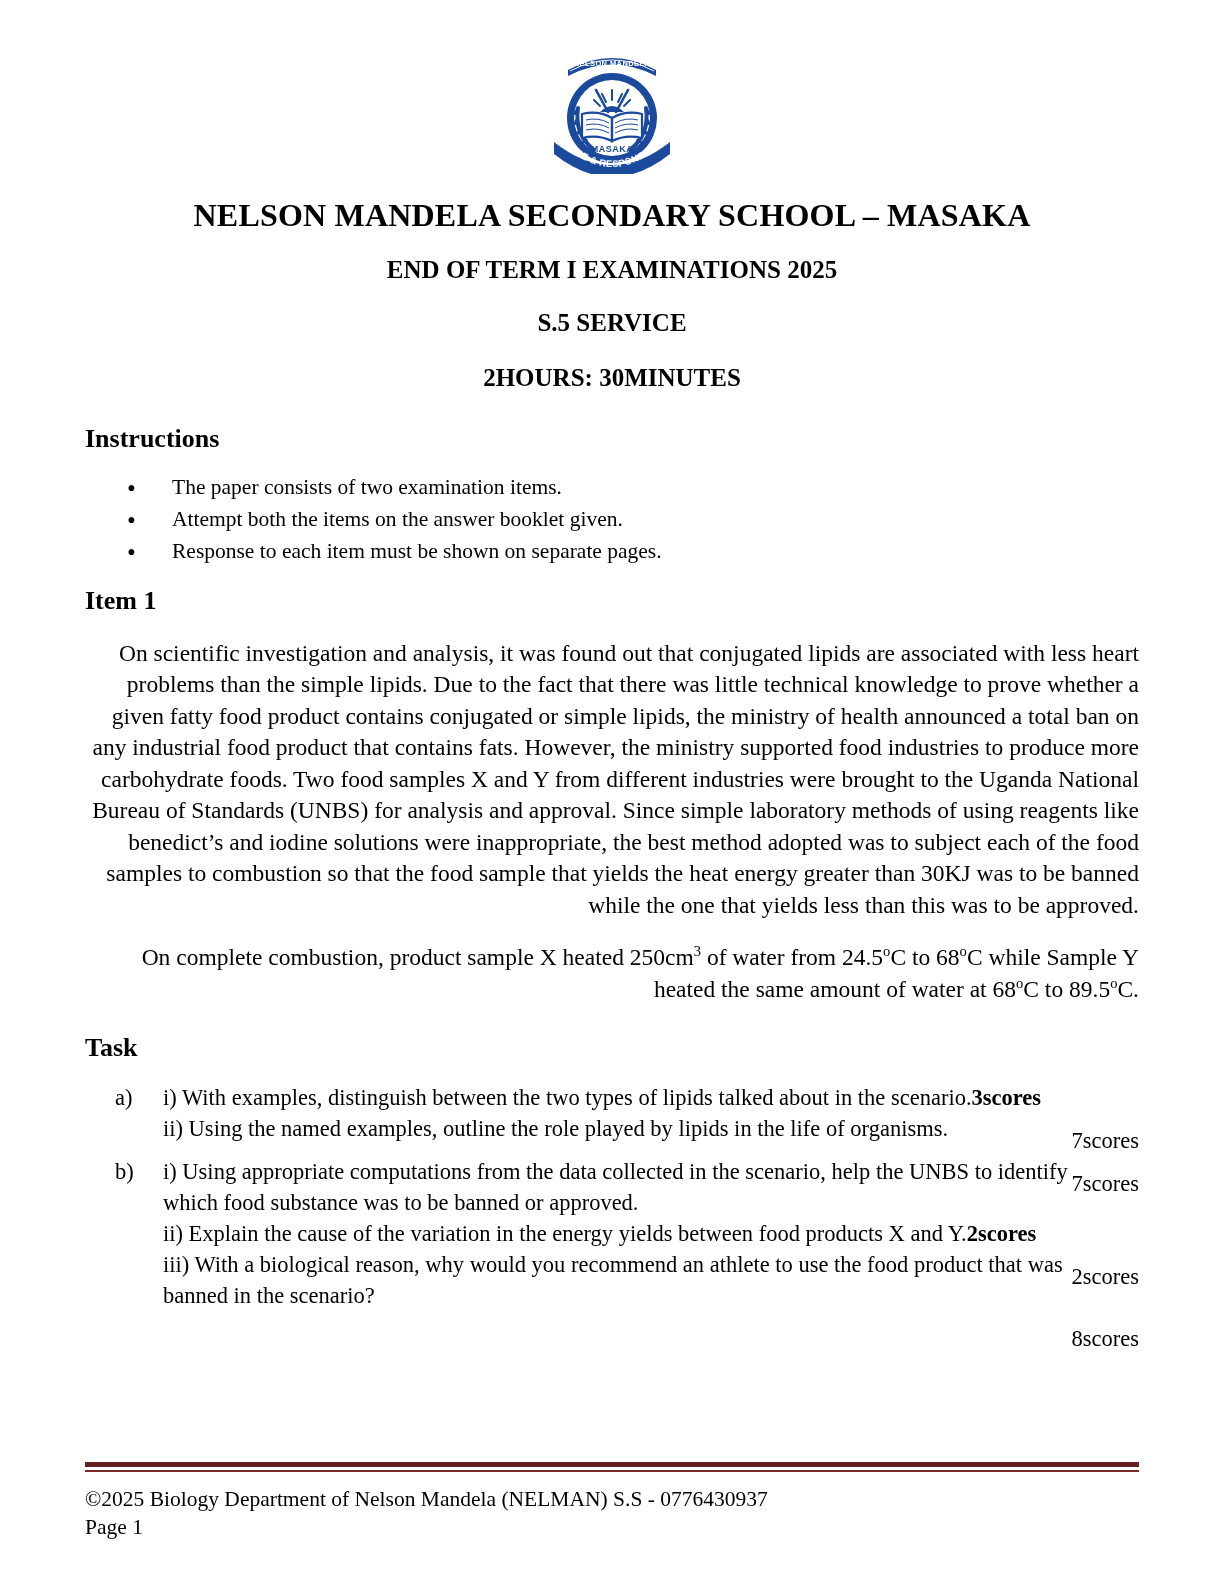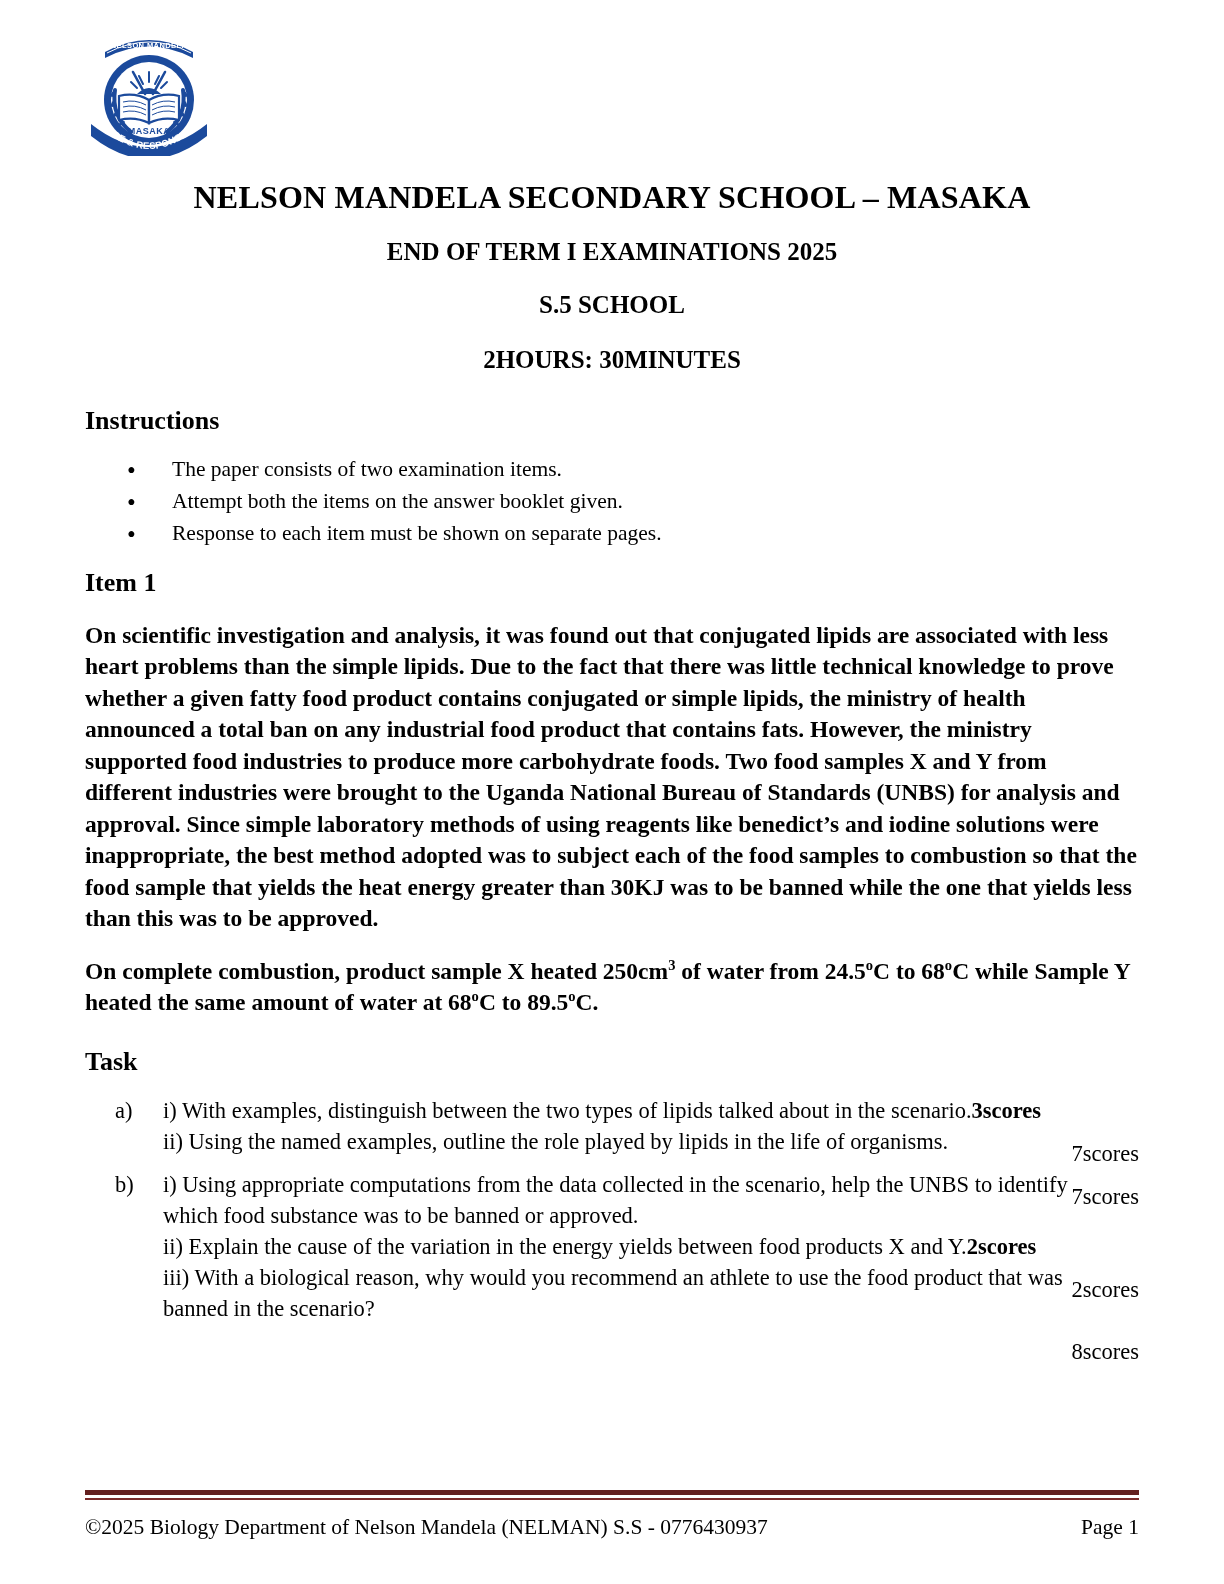--- a/index.html
+++ b/index.html
@@ -21,21 +21,22 @@
     width: 1224px;
     height: 1584px;
     box-sizing: border-box;
     padding: 0 85px;
   }
 
   
   .logo-wrap {
     width: 100%;
     display: flex;
-    padding-top: 24px;
+    justify-content: center;
+    padding-top: 42px;
   }
   .logo {
     width: 128px;
     height: 132px;
     display: block;
   }
 
   
   .doc-title {
     text-align: center;
@@ -99,22 +100,21 @@
     top: -2px;
     font-size: 25px;
     line-height: 1.48;
   }
 
   
   p.body {
     font-size: 23.5px;
     line-height: 1.34;
     margin: 21px 0 0 0;
-    text-align: left;
-    font-weight: bold;
+    text-align: right;
   }
   p.body.first { margin-top: 20px; }
 
   sup {
     font-size: 0.62em;
     vertical-align: super;
     line-height: 0;
   }
 
   
@@ -171,20 +171,21 @@
     background: #7a2b2a;
     width: 100%;
   }
   .footer-row {
     display: flex;
     justify-content: space-between;
     align-items: baseline;
     margin-top: 14px;
     font-size: 21.5px;
     line-height: 1.3;
+    flex-direction: column;
   }
 </style>
 </head>
 <body>
 
 <div class="page">
 
   <div class="logo-wrap">
     <svg class="logo" viewBox="0 0 128 132" aria-hidden="true">
 
@@ -240,21 +241,21 @@
         <path id="btmarc" d="M16 104 Q64 146 112 104"></path>
       </defs>
       <text font-family="'Liberation Sans',sans-serif" font-size="9.5" font-weight="bold" fill="#ffffff" letter-spacing="0.3">
         <textPath href="#btmarc" startOffset="50%" text-anchor="middle">SERVICE &amp; RESPONSIBILITY</textPath>
       </text>
     </svg>
   </div>
 
   <div class="doc-title">NELSON MANDELA SECONDARY SCHOOL – MASAKA</div>
   <div class="doc-sub1">END OF TERM I EXAMINATIONS 2025</div>
-  <div class="doc-sub2">S.5 SCHOOL</div>
+  <div class="doc-sub2">S.5 SERVICE</div>
   <div class="doc-sub3">2HOURS: 30MINUTES</div>
 
   <div class="section-head">Instructions</div>
   <ul class="instructions">
     <li>The paper consists of two examination items.</li>
     <li>Attempt both the items on the answer booklet given.</li>
     <li>Response to each item must be shown on separate pages.</li>
   </ul>
 
   <div class="section-head item">Item 1</div>

